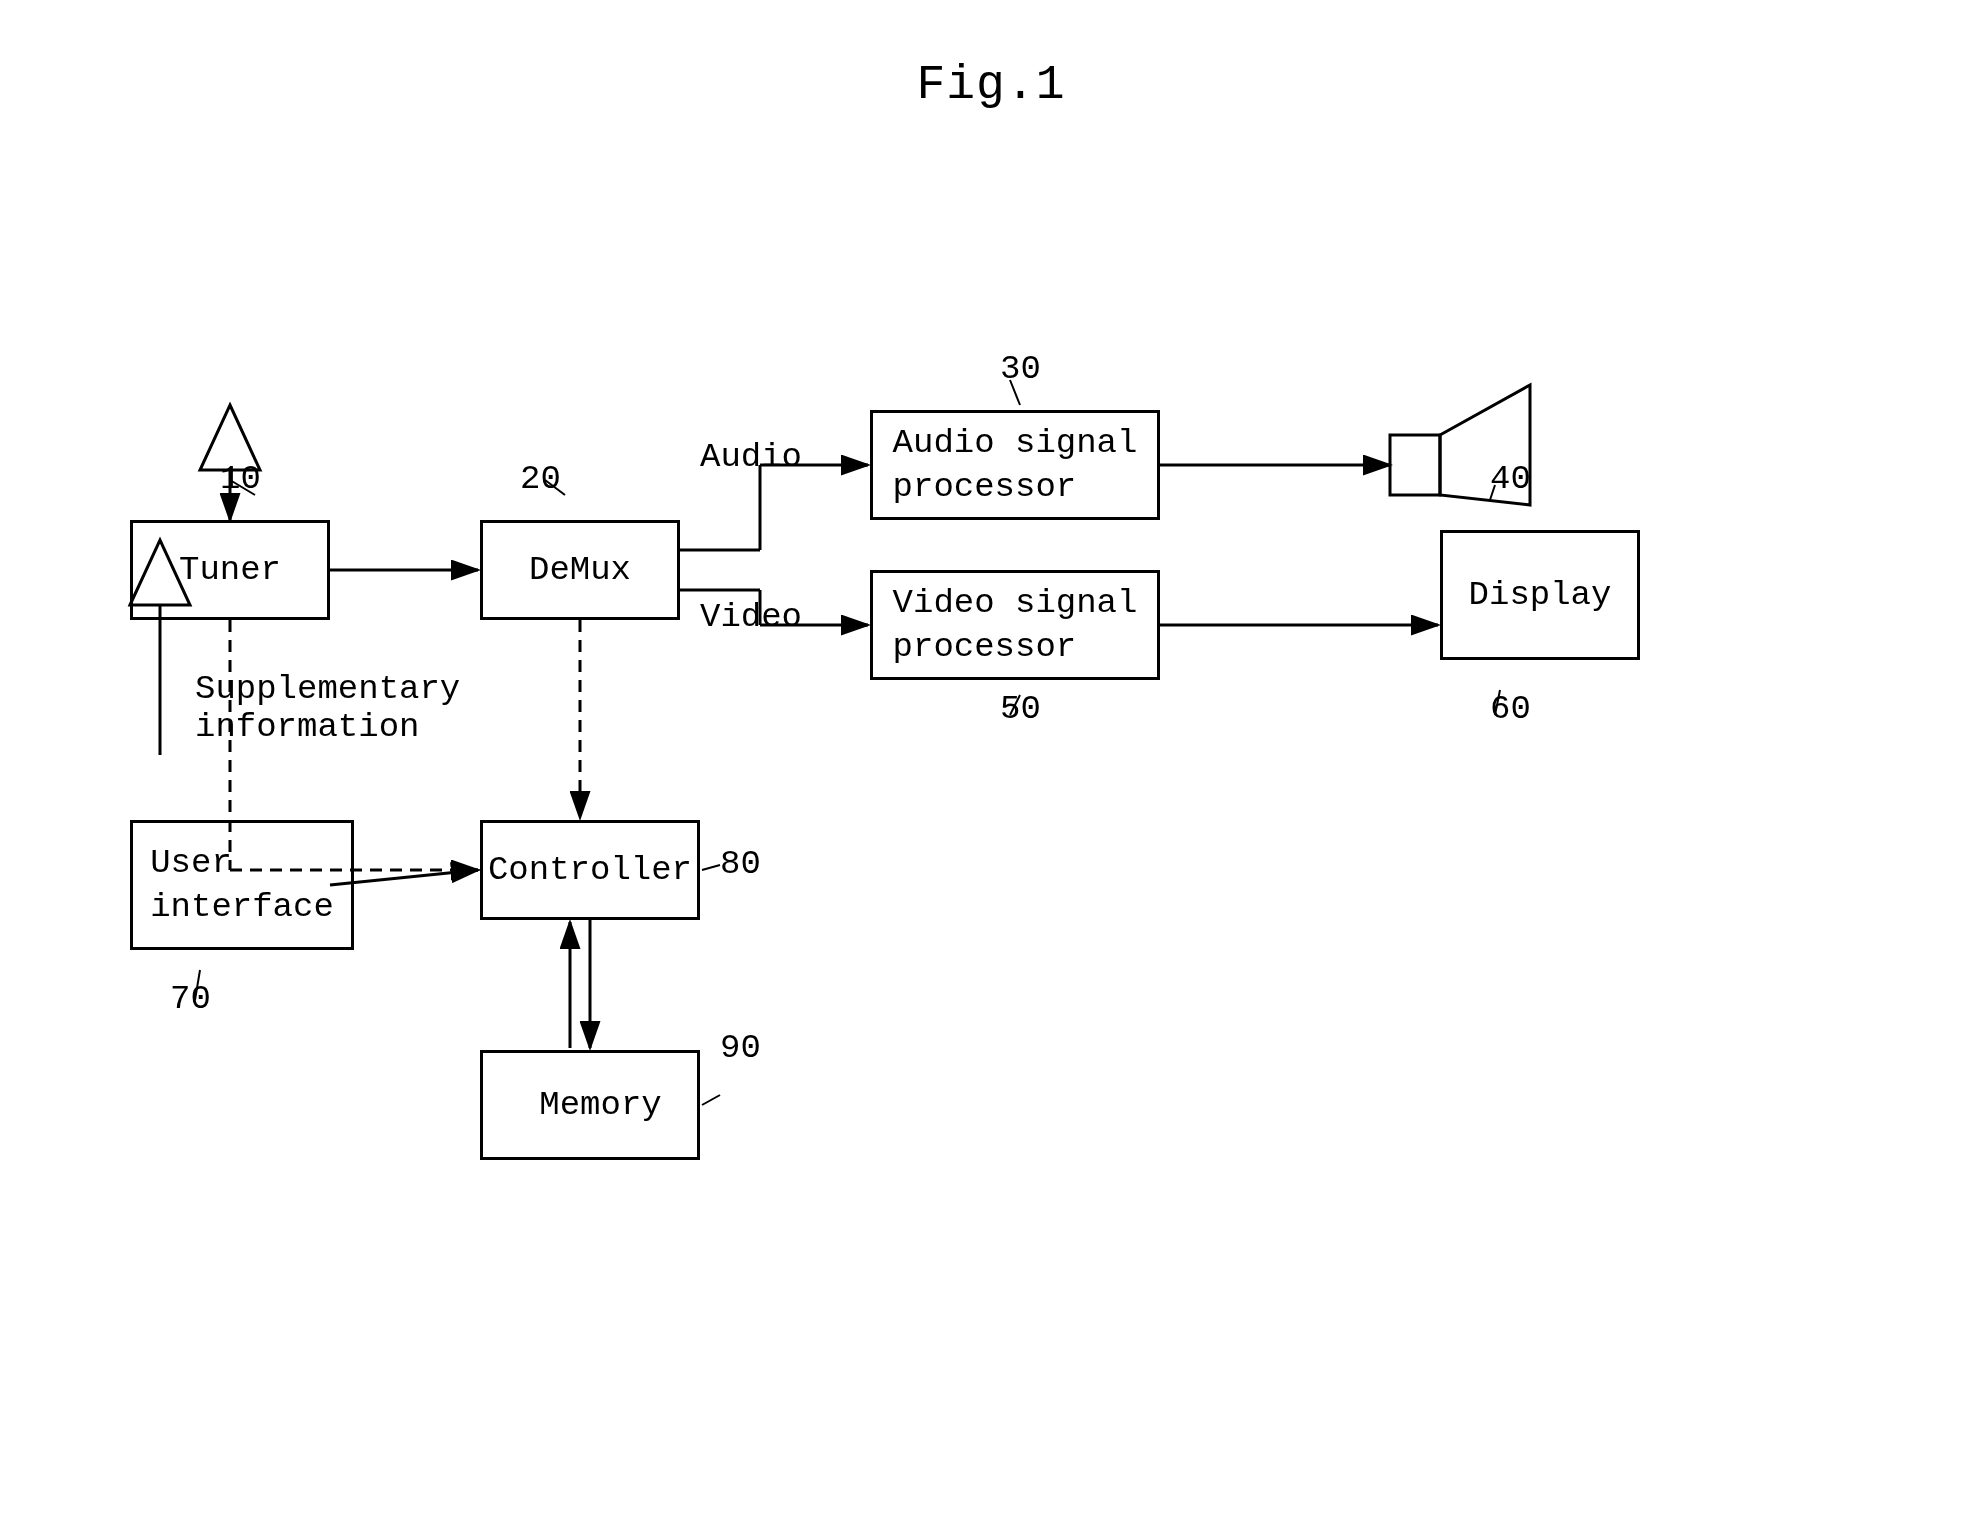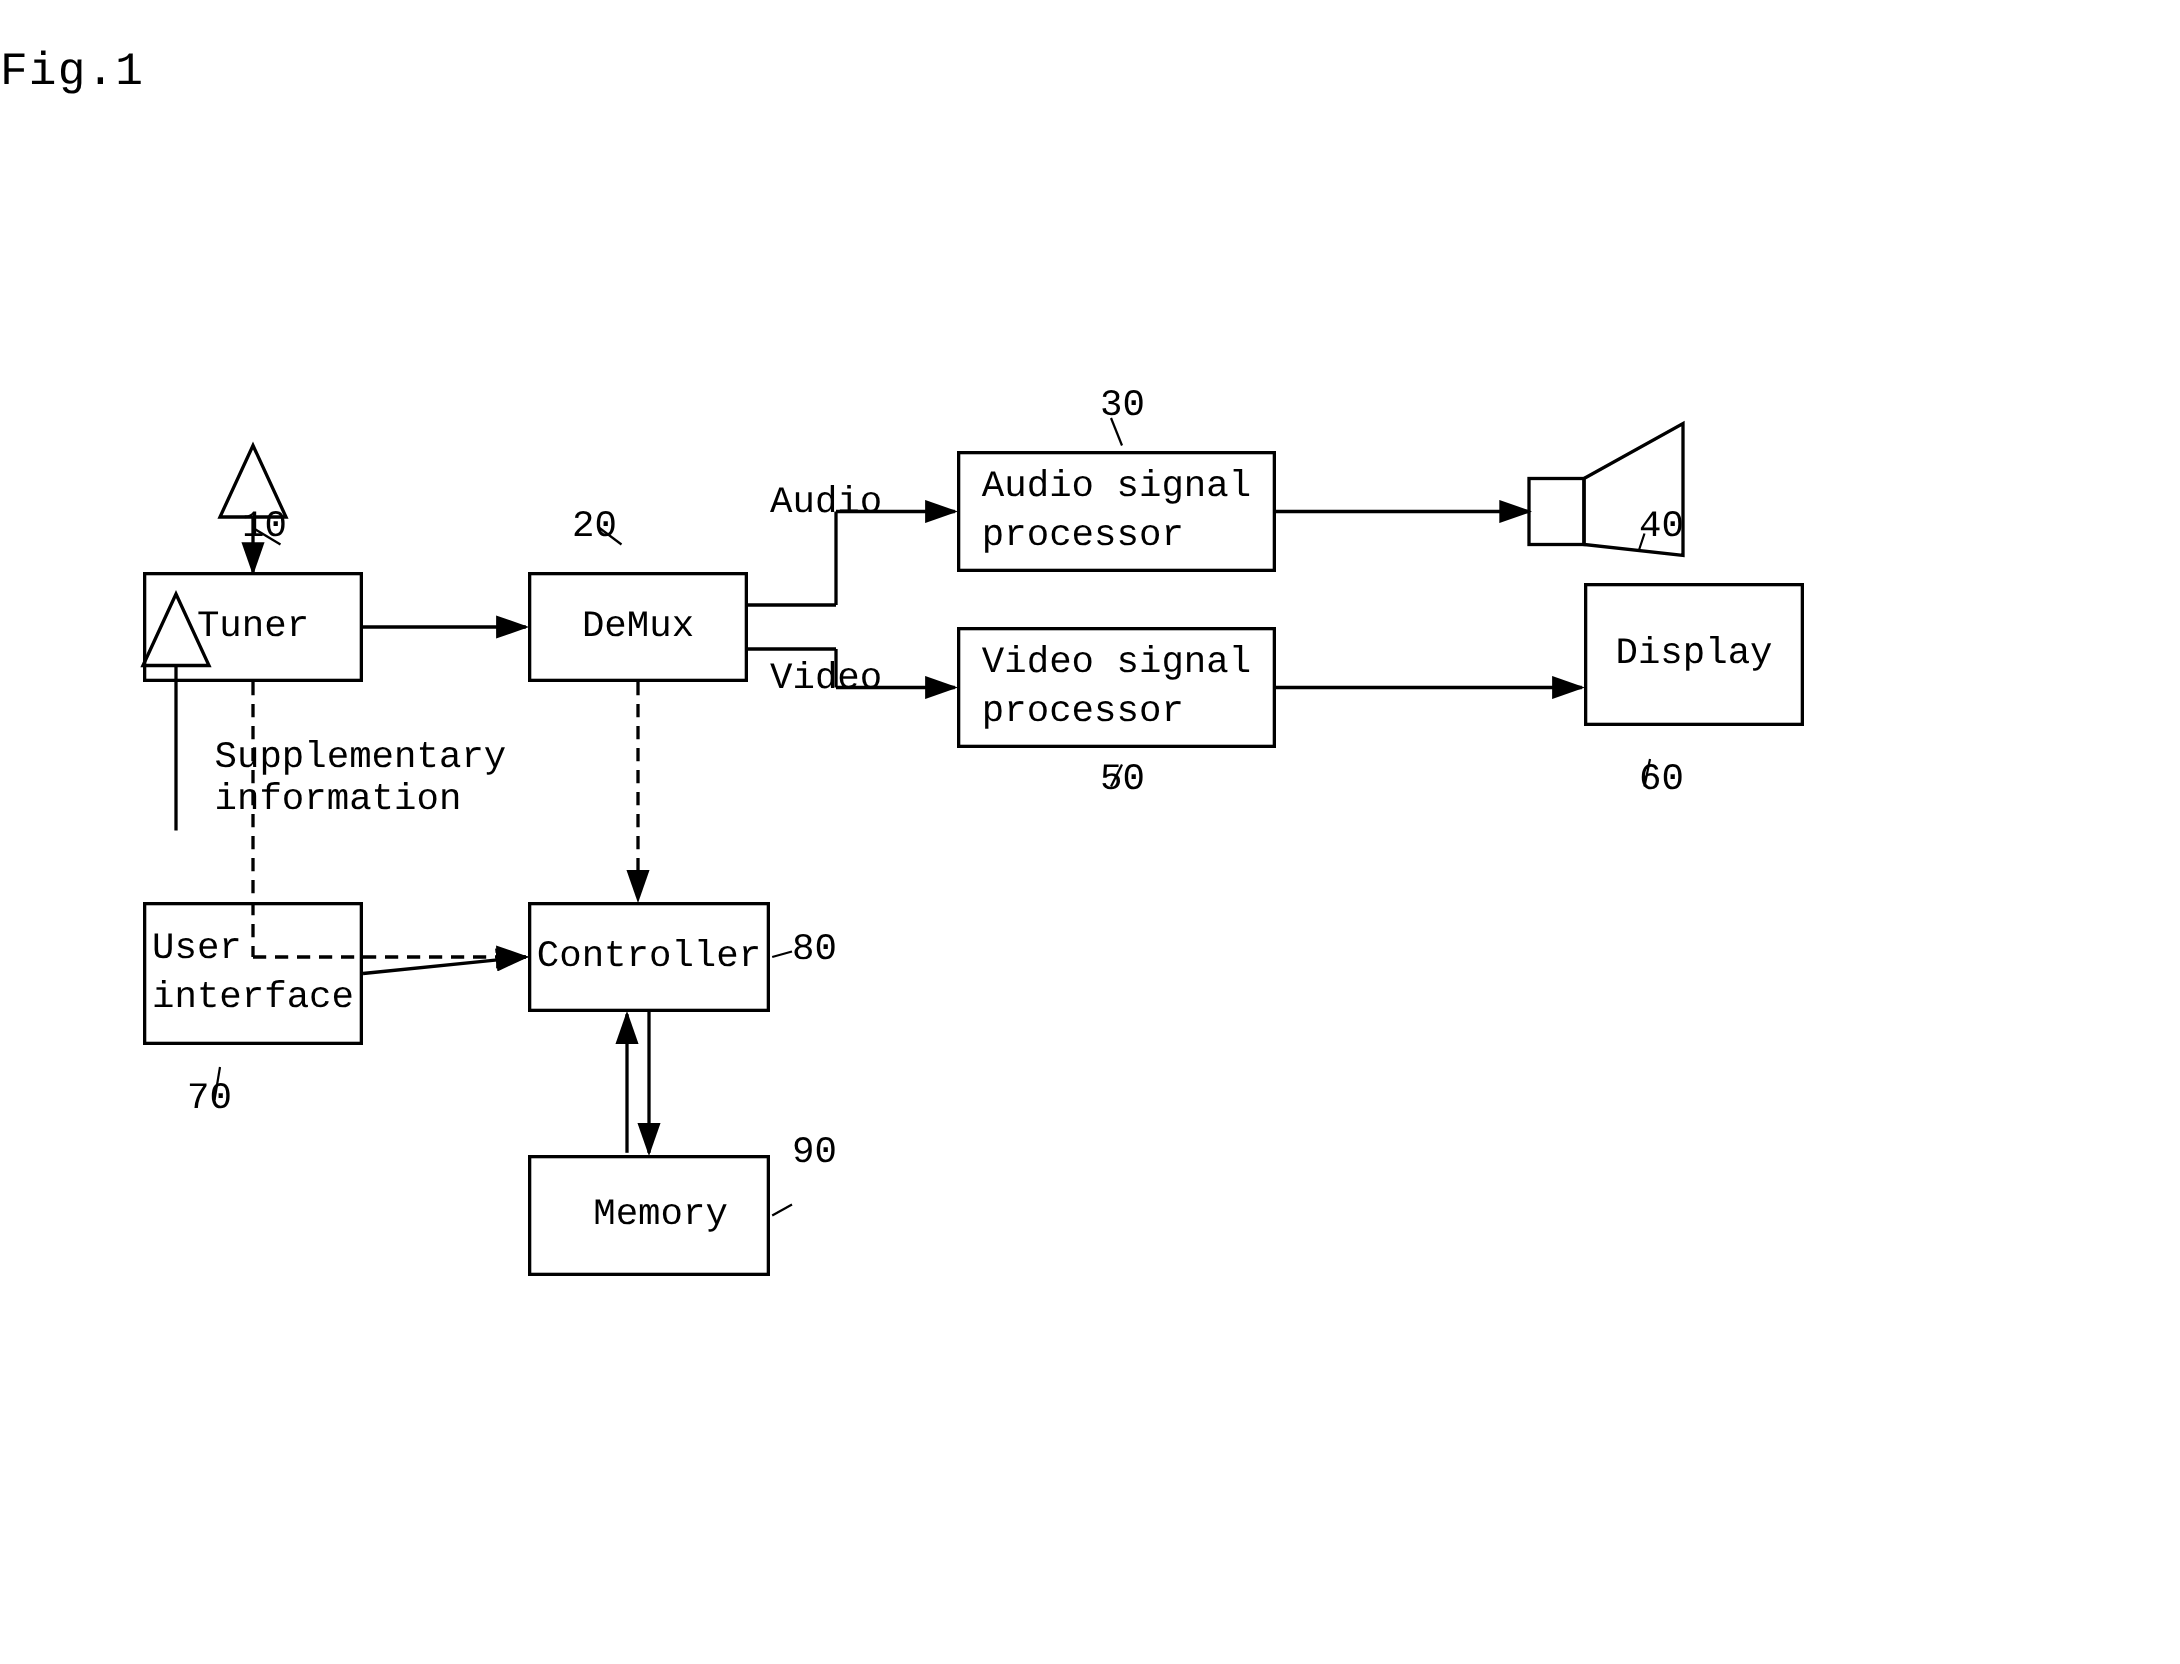--- a/index.html
+++ b/index.html
@@ -6,23 +6,23 @@
     body {
       background: #fff;
       font-family: 'Courier New', Courier, monospace;
       width: 1982px;
       height: 1513px;
       position: relative;
       overflow: hidden;
     }
 
     .title-area {
-      text-align: left;
-      padding-top: 36px;
-      font-size: 42px;
+      text-align: center;
+      padding-top: 52px;
+      font-size: 48px;
       font-weight: normal;
       line-height: 1.4;
       letter-spacing: 1px;
     }
 
     .diagram-area {
       position: absolute;
       top: 230px;
       left: 0;
       width: 1982px;
@@ -78,21 +78,21 @@
       left: 480px;
       top: 590px;
       width: 220px;
       height: 100px;
     }
 
     
     #user-interface {
       left: 130px;
       top: 590px;
-      width: 200px;
+      width: 224px;
       height: 130px;
     }
 
     
     #memory {
       left: 480px;
       top: 820px;
       width: 220px;
       height: 110px;
       padding-left: 21px;

